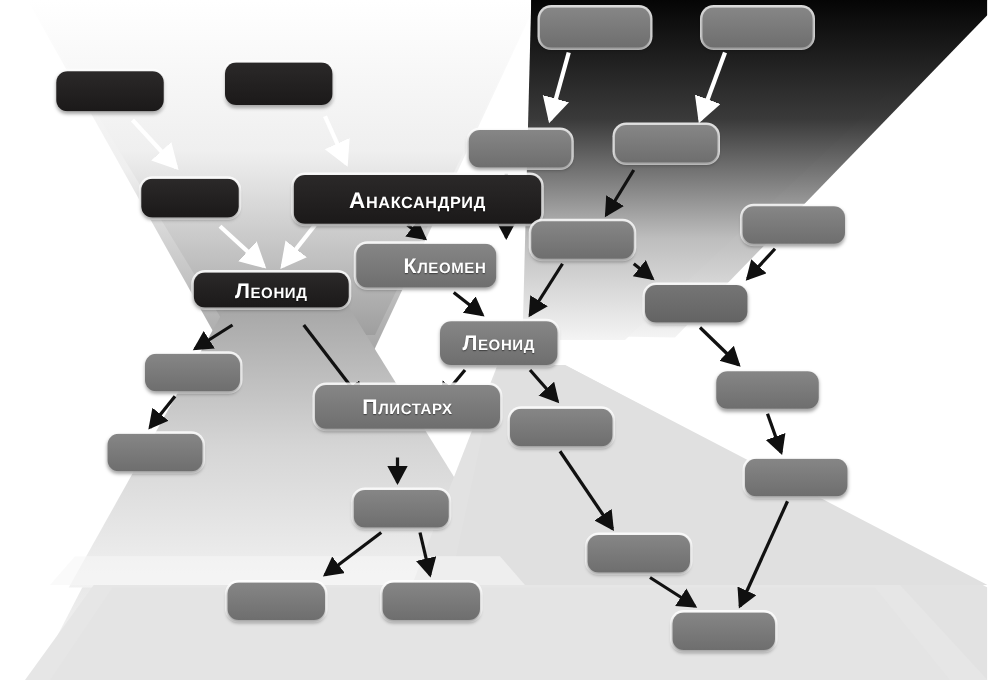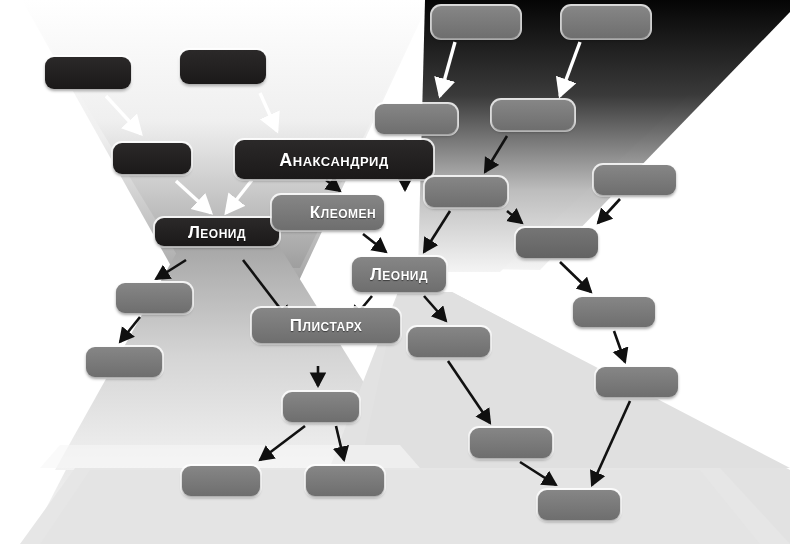--- a/index.html
+++ b/index.html
@@ -151,21 +151,21 @@
       </div>
       <div class="node dark" style="left: 113px; top: 143px; width: 78px; height: 31px;">
         <span class="lbl"></span>
       </div>
       <div class="node dark" style="left: 203px; top: 140px; width: 198px; height: 39px; margin-left: 32px;">
         <span class="lbl big">Анаксандрид</span>
       </div>
       <div class="node dark" style="left: 155px; top: 218px; width: 124px; height: 28px;">
         <span class="lbl">Леонид</span>
       </div>
-      <div class="node gray" style="left: 272px; top: 195px; width: 112px; height: 35px; padding-left: 30px;">
+      <div class="node gray" style="left: 285px; top: 195px; width: 112px; height: 35px; padding-left: 30px;">
         <span class="lbl">Клеомен</span>
       </div>
       <div class="node gray" style="left: 352px; top: 257px; width: 94px; height: 35px;">
         <span class="lbl">Леонид</span>
       </div>
       <div class="node gray" style="left: 252px; top: 308px; width: 148px; height: 35px;">
         <span class="lbl">Плистарх</span>
       </div>
       <div class="node gray" style="left: 432px; top: 6px; width: 88px; height: 32px;">
         <span class="lbl"></span>

